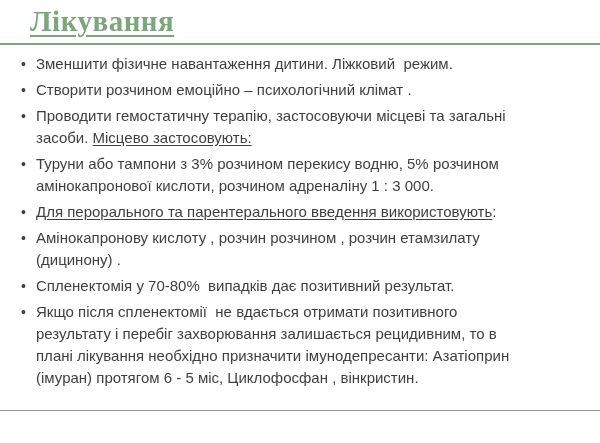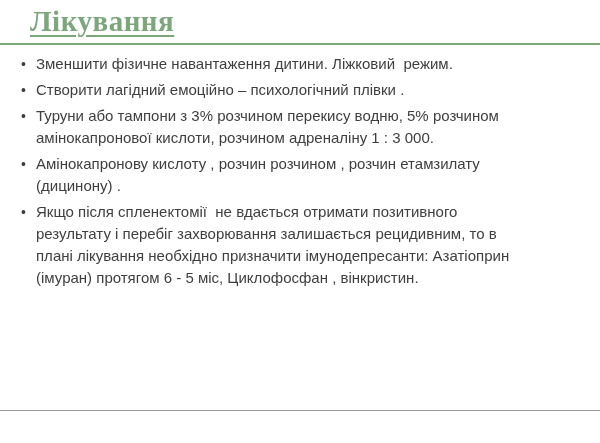--- a/index.html
+++ b/index.html
@@ -92,18 +92,21 @@
 <body>
 
 <div class="slide">
   <div class="title-wrap">
     <h1 class="slide-title">Лікування</h1>
   </div>
   <div class="title-rule"></div>
   <div class="bottom-rule"></div>
   <ul class="bullet-list" id="bullet-list">
       <li><span>Зменшити фізичне навантаження дитини. Ліжковий  режим.</span></li>
-      <li><span>Створити лагідний емоційно – психологічний плівки .</span></li>
+      <li><span>Створити розчином емоційно – психологічний клімат .</span></li>
+      <li><span>Проводити гемостатичну терапію, застосовуючи місцеві та загальні засоби. </span><span class="u">Місцево застосовують:</span></li>
       <li><span>Туруни або тампони з 3% розчином перекису водню, 5% розчином амінокапронової кислоти, розчином адреналіну 1 : 3 000.</span></li>
+      <li><span class="u">Для перорального та парентерального введення використовують</span><span>:</span></li>
       <li><span>Амінокапронову кислоту , розчин розчином , розчин етамзилату (дицинону) .</span></li>
+      <li><span>Спленектомія у 70-80%  випадків дає позитивний результат.</span></li>
       <li><span>Якщо після спленектомії  не вдається отримати позитивного результату і перебіг захворювання залишається рецидивним, то в плані лікування необхідно призначити імунодепресанти: Азатіоприн (імуран) протягом 6 - 5 міс, Циклофосфан , вінкристин.</span></li>
     </ul>
 </div>
 
 </body></html>

